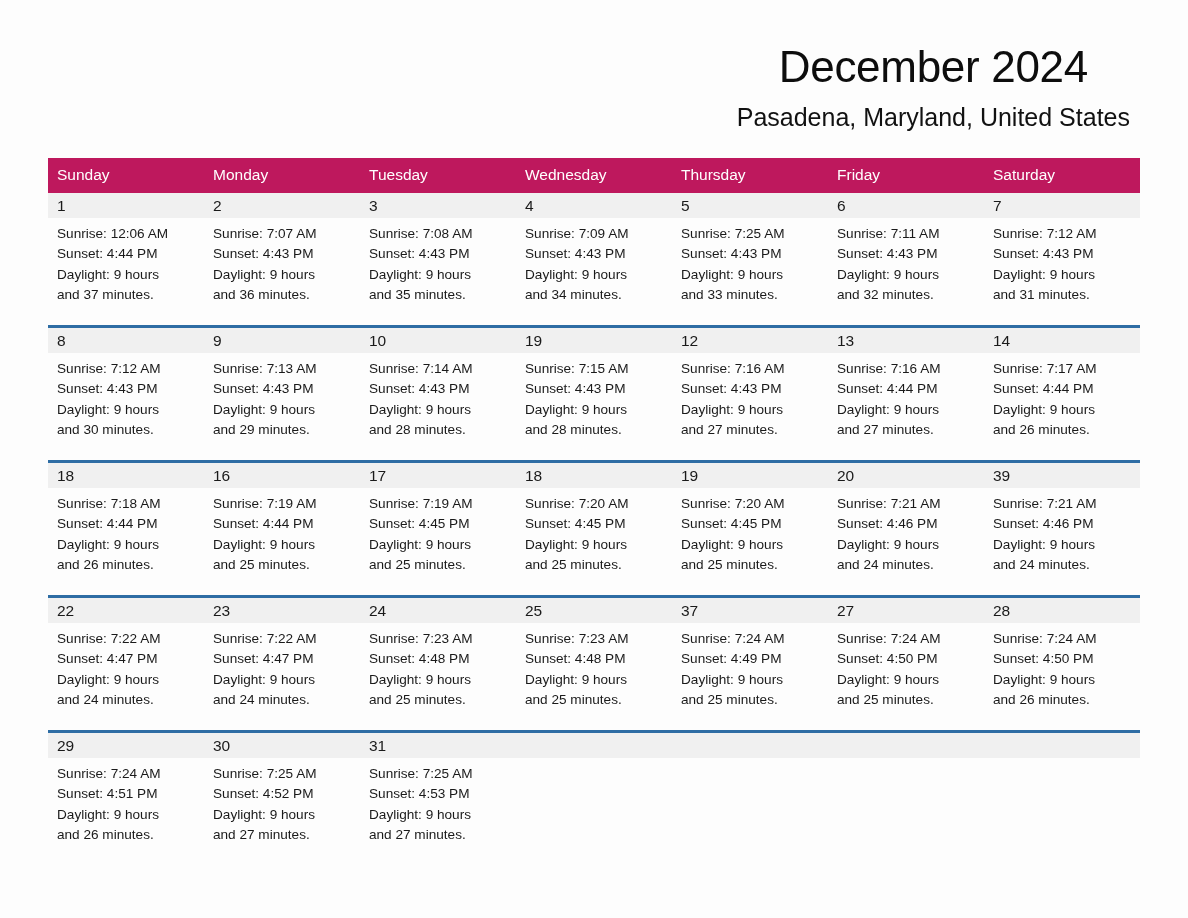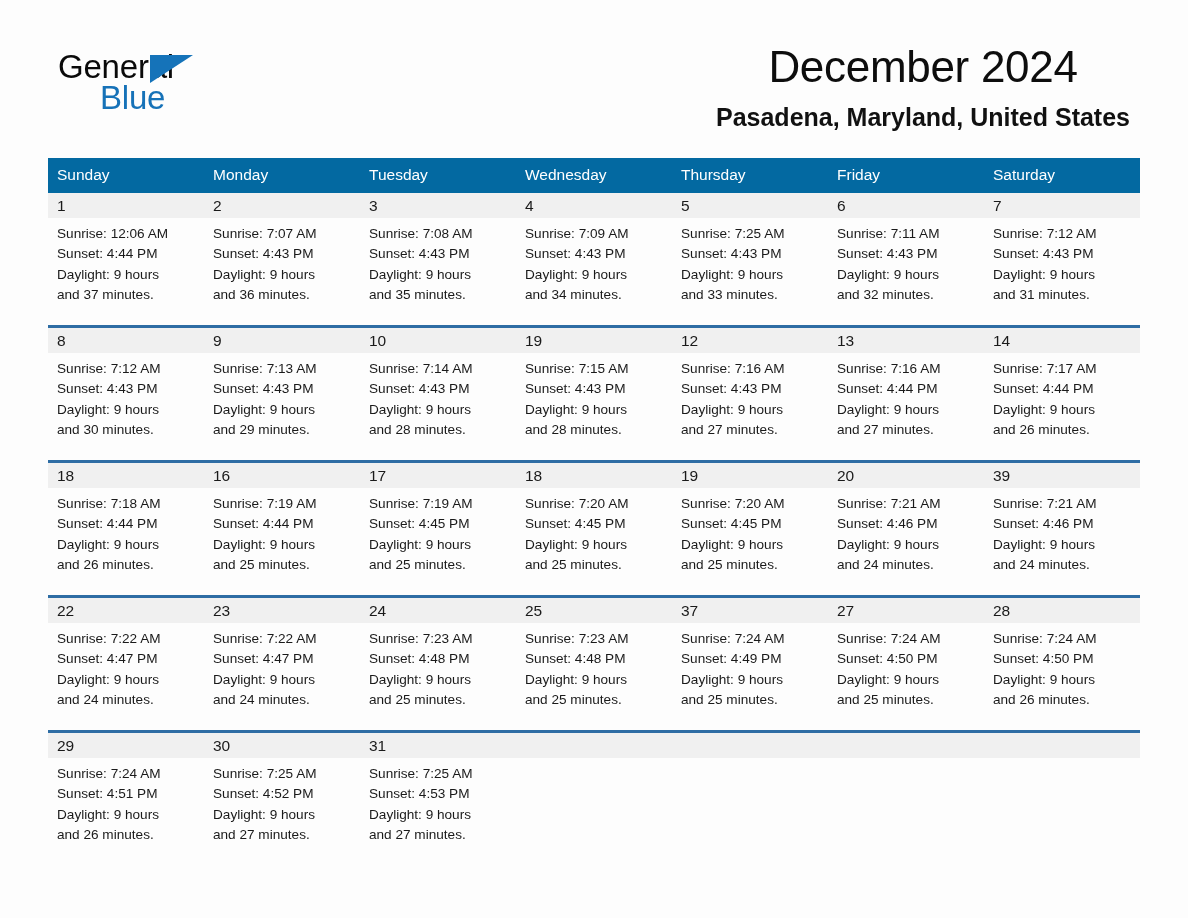--- a/index.html
+++ b/index.html
@@ -80,21 +80,21 @@
     font-size: 44px;
     font-weight: normal;
     color: #0d0d0d;
     line-height: 54px;
     letter-spacing: -0.3px;
     white-space: nowrap;
     text-align: center;
   }
   .location-title {
     font-size: 25px;
-    font-weight: bold;
+    font-weight: normal;
     color: #111;
     line-height: 34px;
     margin-top: 6px;
     white-space: nowrap;
   }
 
   
   .calendar {
     position: absolute;
     left: 48px;
@@ -102,21 +102,21 @@
     width: 1092px;
   }
 
   table.cal {
     width: 1092px;
     border-collapse: collapse;
     table-layout: fixed;
   }
 
   table.cal th {
-    background: #0369a1;
+    background: #be185d;
     color: #ffffff;
     font-size: 15.5px;
     font-weight: normal;
     text-align: left;
     padding: 7px 0 8px 9px;
     height: 20px;
     vertical-align: middle;
   }
 
   tr.week-row td {
@@ -156,29 +156,20 @@
     background: #f0f0f0;
   }
 </style>
 </head>
 <body>
 
 <div class="page">
 
   <div class="header">
 
-    <div class="logo">
-      <div class="logo-row1">
-        <span class="logo-general">General</span>
-        <span class="logo-triangle"></span>
-      </div>
-      <div class="logo-row2">
-        <span class="logo-blue">Blue</span>
-      </div>
-    </div>
 
     <div class="titles">
       <div class="month-title">December 2024</div>
       <div class="location-title">Pasadena, Maryland, United States</div>
     </div>
 
   </div>
 
   <div class="calendar">
     <table class="cal">

